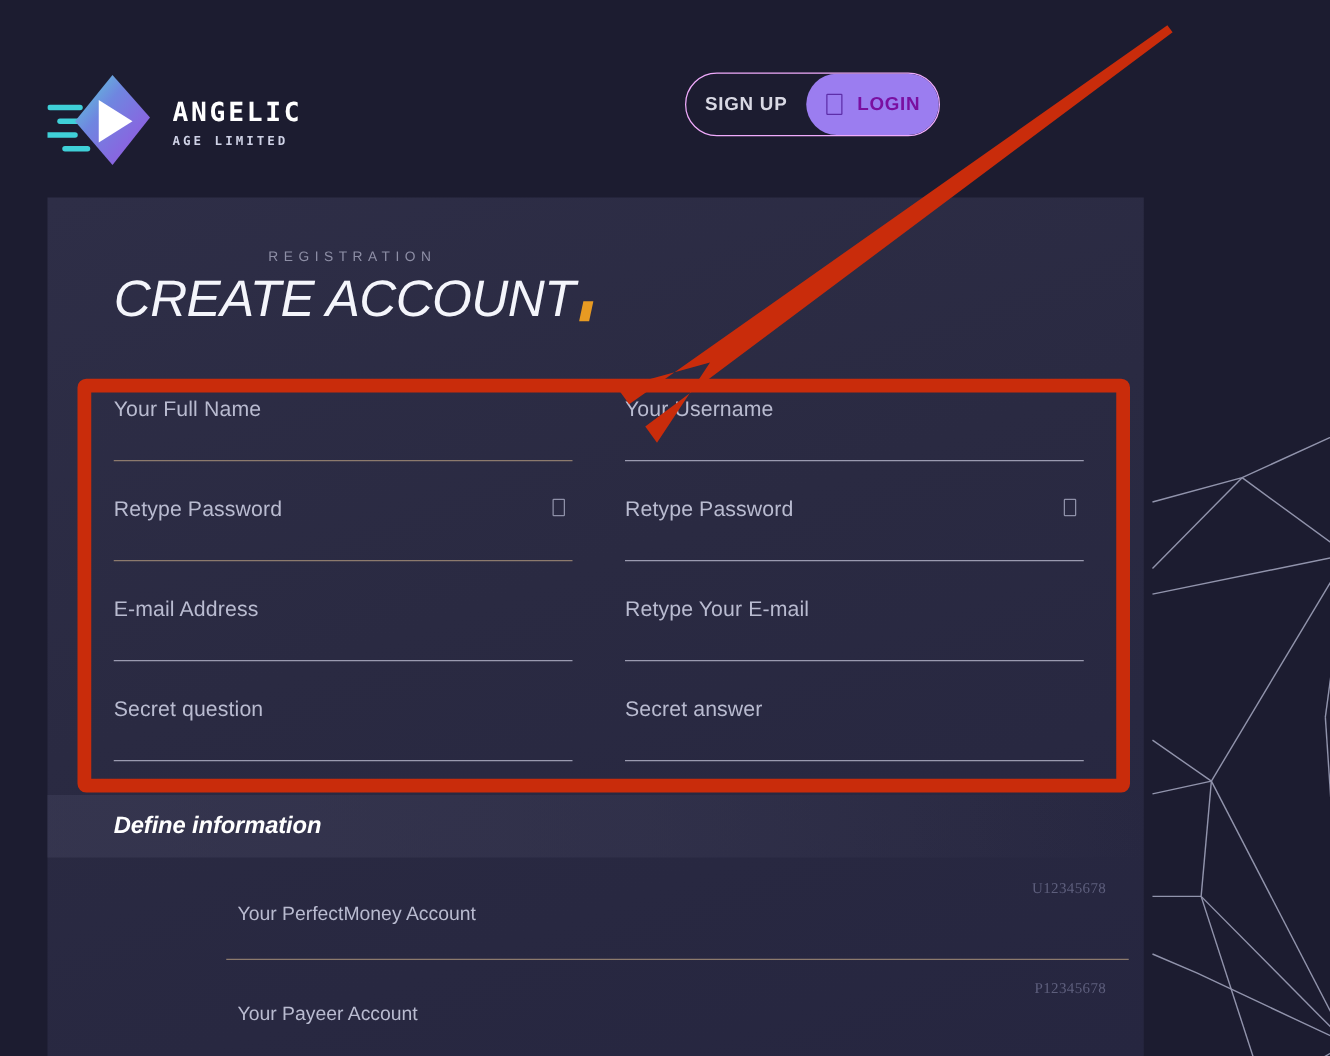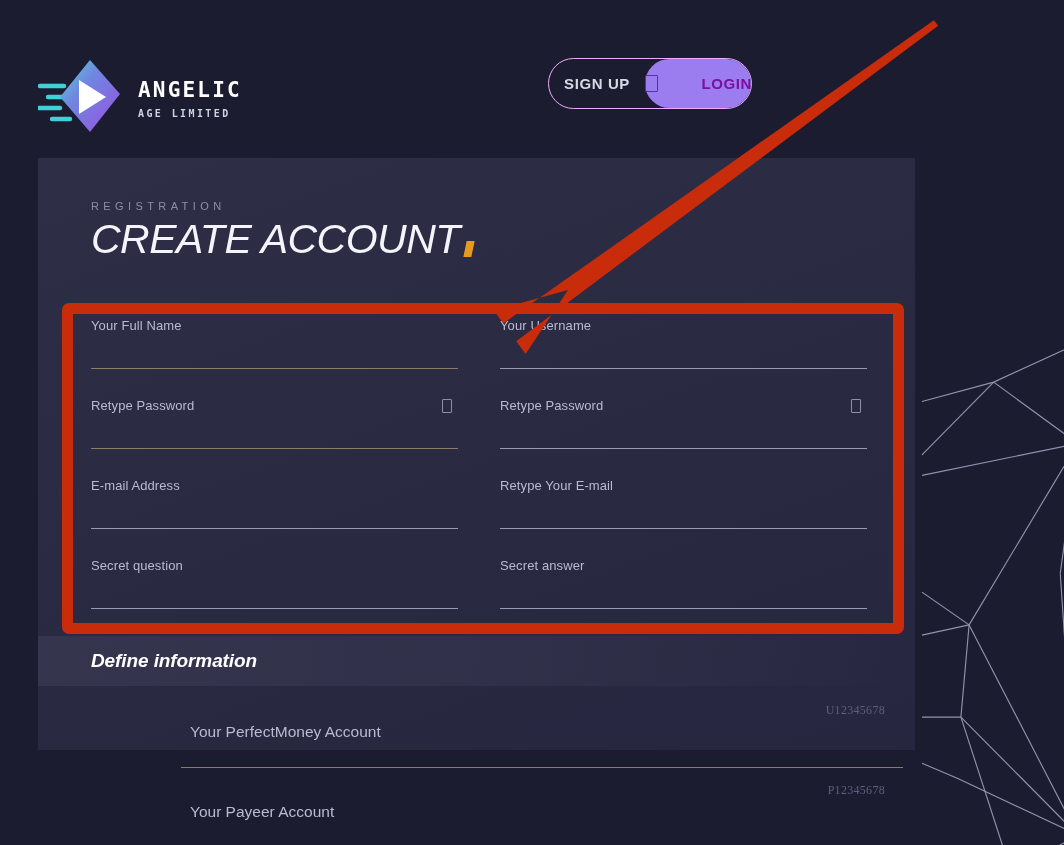--- a/index.html
+++ b/index.html
@@ -100,21 +100,21 @@
     cursor: pointer;
   }
   #login-button {
     flex: 1;
     height: 49px;
     margin-right: -1px;
     border-radius: 26px;
     background: #9b7df0;
     display: flex;
     align-items: center;
-    justify-content: space-between;
+    justify-content: center;
     gap: 12px;
     cursor: pointer;
   }
   #login-lock-icon {
     width: 13px;
     height: 17px;
     border: 1.6px solid #5d2ea8;
     border-radius: 1px;
     box-sizing: border-box;
     flex: none;
@@ -125,23 +125,24 @@
     font-weight: bold;
     letter-spacing: 0.6px;
   }
 
   
   #card {
     position: absolute;
     left: 38px;
     top: 158px;
     width: 877px;
-    height: 592px;
+    height: 687px;
     background: linear-gradient(160deg, #2e2e47 0%, #2a2a42 45%, #262640 100%);
     z-index: 2;
+    text-align: center;
   }
 
   #card-heading {
     position: absolute;
     left: 53px;
     top: 42px;
   }
   #eyebrow {
     font-size: 11px;
     letter-spacing: 4.4px;
@@ -183,21 +184,21 @@
   }
   .field {
     height: 80px;
     position: relative;
     display: flex;
     align-items: flex-start;
     padding-top: 10px;
     box-sizing: border-box;
   }
   .field-label {
-    font-size: 13px;
+    font-size: 17px;
     color: #b9bbd0;
     letter-spacing: 0.1px;
   }
   .field-underline {
     position: absolute;
     left: 0;
     right: 0;
     bottom: 19px;
     height: 1px;
   }

